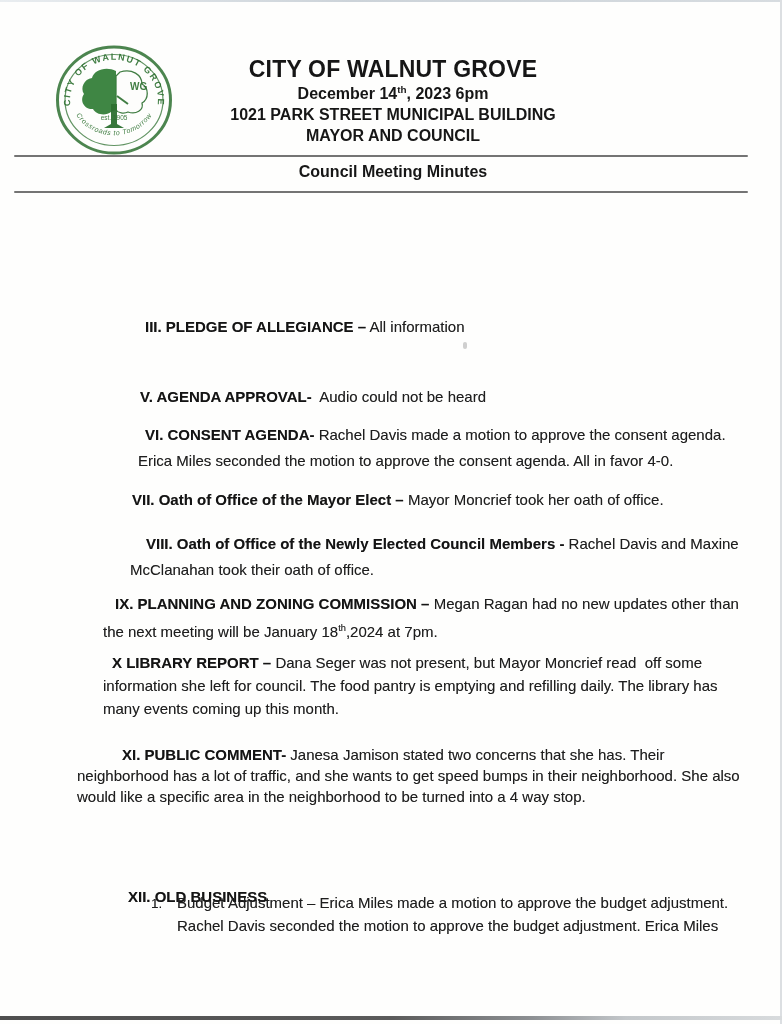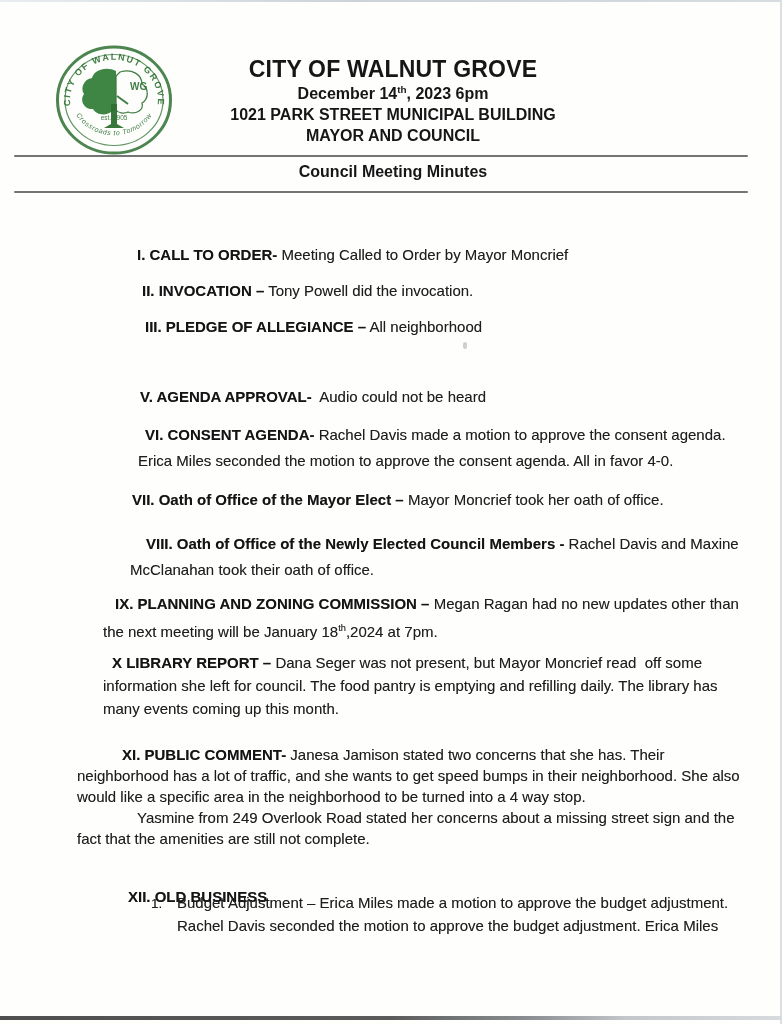--- a/index.html
+++ b/index.html
@@ -87,33 +87,25 @@
 
   <div class="hdr hdr-title">CITY OF WALNUT GROVE</div>
   <div class="hdr hdr-line hdr-date"><span>December 14</span><sup>th</sup><span>, 2023 6pm</span></div>
   <div class="hdr hdr-line hdr-addr">1021 PARK STREET MUNICIPAL BUILDING</div>
   <div class="hdr hdr-line hdr-org">MAYOR AND COUNCIL</div>
 
   <div class="rule rule-1"></div>
   <div class="hdr hdr-line subtitle">Council Meeting Minutes</div>
   <div class="rule rule-2"></div>
 
-  <p class="sec" style="top:228px;left:137px;">
-    <strong>I. CALL TO ORDER-</strong>
-    <span class="b">Meeting Called to Order by Mayor Moncrief</span>
-  </p>
 
-  <p class="sec" style="top:264px;left:142px;">
-    <strong>II. INVOCATION –</strong>
-    <span class="b">Tony Powell did the invocation.</span>
-  </p>
 
   <p class="sec" style="top:300px;left:145px;">
     <strong>III. PLEDGE OF ALLEGIANCE –</strong>
-    <span class="b">All neighborhood</span>
+    <span class="b">All information</span>
   </p>
 
 
   <p class="sec" style="top:370px;left:140px;">
     <strong>V. AGENDA APPROVAL-</strong>
     <span class="b"> Audio could not be heard</span>
   </p>
 
   <p class="sec" style="top:407px;left:130px;width:622px;text-indent:7px;line-height:26px;margin-left:8px;">
     <strong>VI. CONSENT AGENDA-</strong>
@@ -138,23 +130,20 @@
   <p class="sec" style="top:636px;left:103px;width:650px;text-indent:9px;line-height:23px;">
     <strong>X LIBRARY REPORT –</strong>
     <span class="b">Dana Seger was not present, but Mayor Moncrief read  off some information she left for council. The food pantry is emptying and refilling daily. The library has many events coming up this month.</span>
   </p>
 
   <p class="sec" style="top:729px;left:77px;width:676px;text-indent:45px;line-height:21px;">
     <strong>XI. PUBLIC COMMENT-</strong>
     <span class="b">Janesa Jamison stated two concerns that she has. Their neighborhood has a lot of traffic, and she wants to get speed bumps in their neighborhood. She also would like a specific area in the neighborhood to be turned into a 4 way stop.</span>
   </p>
 
-  <p class="sec" style="top:792px;left:77px;width:676px;text-indent:60px;line-height:21px;">
-    <span class="b">Yasmine from 249 Overlook Road stated her concerns about a missing street sign and the fact that the amenities are still not complete.</span>
-  </p>
 
   <p class="sec" style="top:870px;left:128px;">
     <strong>XII. OLD BUSINESS</strong>
   </p>
 
   <div class="oli" style="top:891px;left:151px;width:582px;">
     <span class="oli-num">1.</span>
     <span class="oli-text">Budget Adjustment – Erica Miles made a motion to approve the budget adjustment. Rachel Davis seconded the motion to approve the budget adjustment. Erica Miles</span>
   </div>
 

